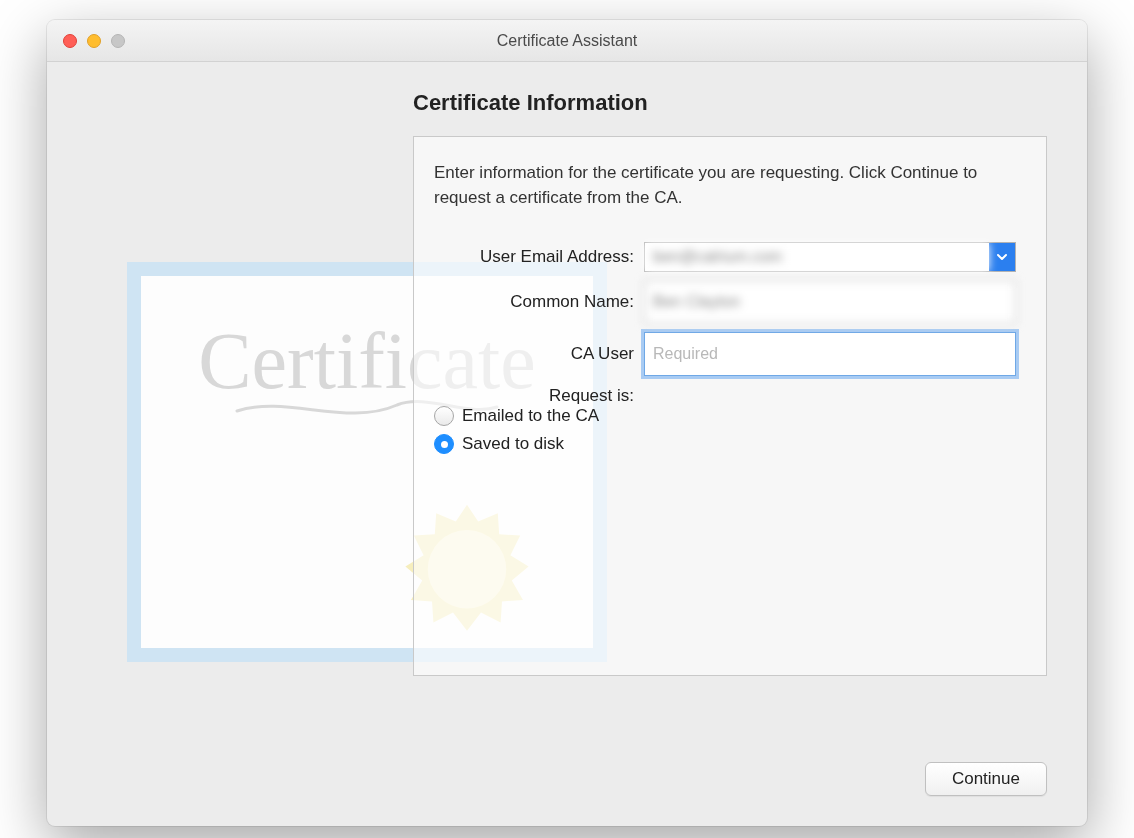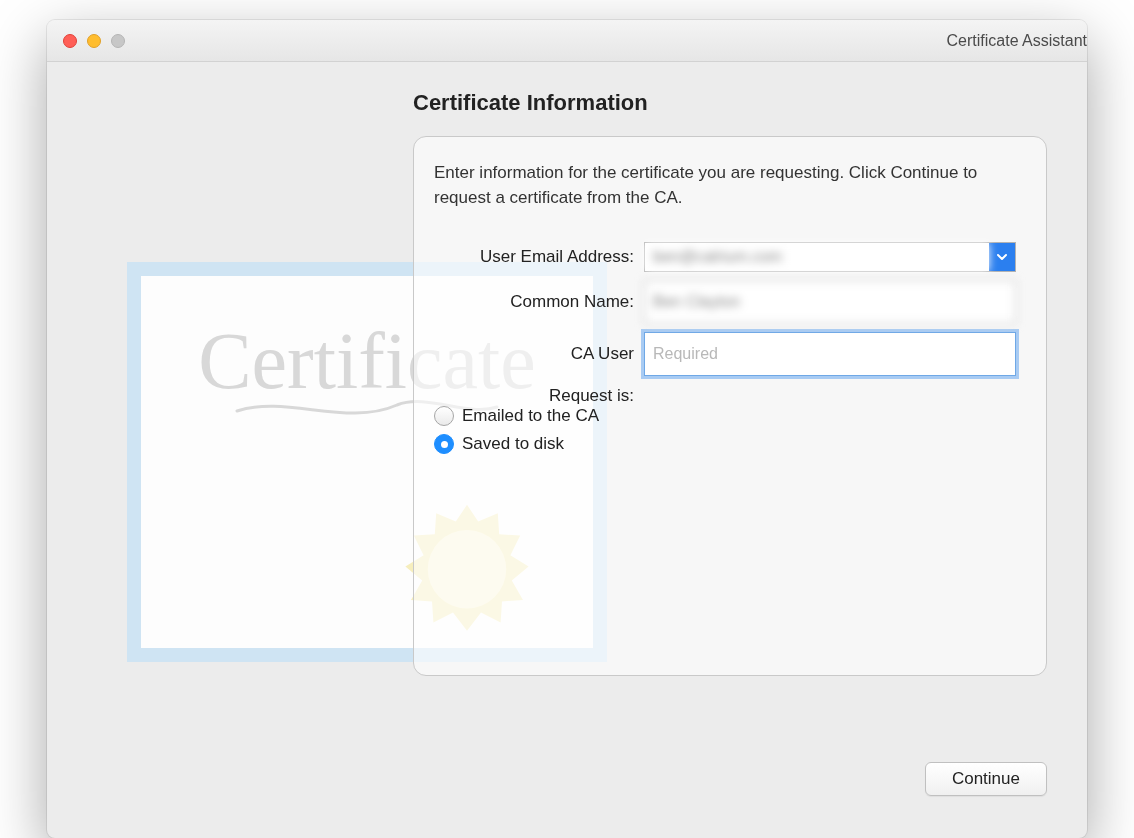--- a/index.html
+++ b/index.html
@@ -47,21 +47,21 @@
       border-radius: 50%;
     }
     
     .close { background: #ff5f57; border: 1px solid #e14138; }
     .minimize { background: #ffbd2e; border: 1px solid #e1a028; }
     .zoom { background: #c7c7c7; border: 1px solid #b5b5b5; }
     
     .window-title {
       position: absolute;
       left: 0; right: 0;
-      text-align: right;
+      text-align: center;
       font-size: 16px;
       color: #4a4a4a;
       pointer-events: none;
     }
     
     .content {
       padding: 28px 40px 16px 40px;
       position: relative;
       min-height: 680px;
     }
@@ -118,21 +118,21 @@
     .section-title {
       font-size: 22px;
       font-weight: bold;
       color: #222;
       margin-bottom: 20px;
     }
     
     .panel {
       background: rgba(255,255,255,0.6);
       border: 1px solid #c9c9c9;
-      border-radius: 13px;
+      border-radius: 0;
       padding: 24px 30px 24px 20px;
       min-height: 540px;
     }
     
     .instructions {
       font-size: 17px;
       color: #333;
       line-height: 1.45;
       margin-bottom: 32px;
     }
@@ -251,21 +251,21 @@
       background: #1e8eff;
       display: flex;
       align-items: center;
       justify-content: center;
       cursor: pointer;
     }
     
     .footer {
       display: flex;
       justify-content: flex-end;
-      padding: 20px 40px 42px;
+      padding: 20px 40px 30px;
     }
     
     .continue-btn {
       background: linear-gradient(#ffffff,#f0f0f0);
       border: 1px solid #c0c0c0;
       border-radius: 6px;
       padding: 6px 26px;
       font-size: 17px;
       color: #222;
       cursor: pointer;

